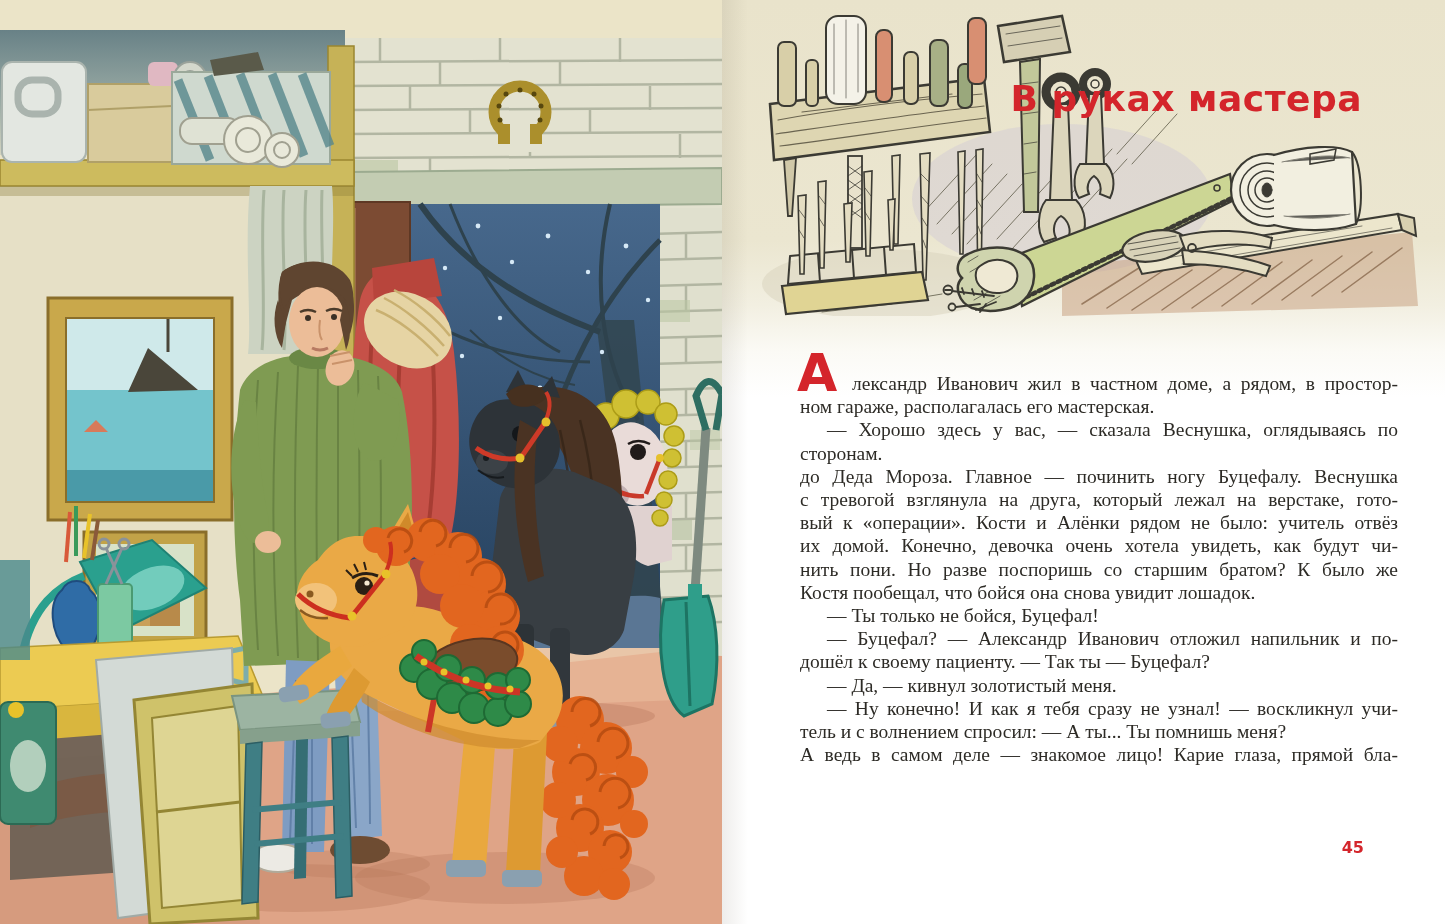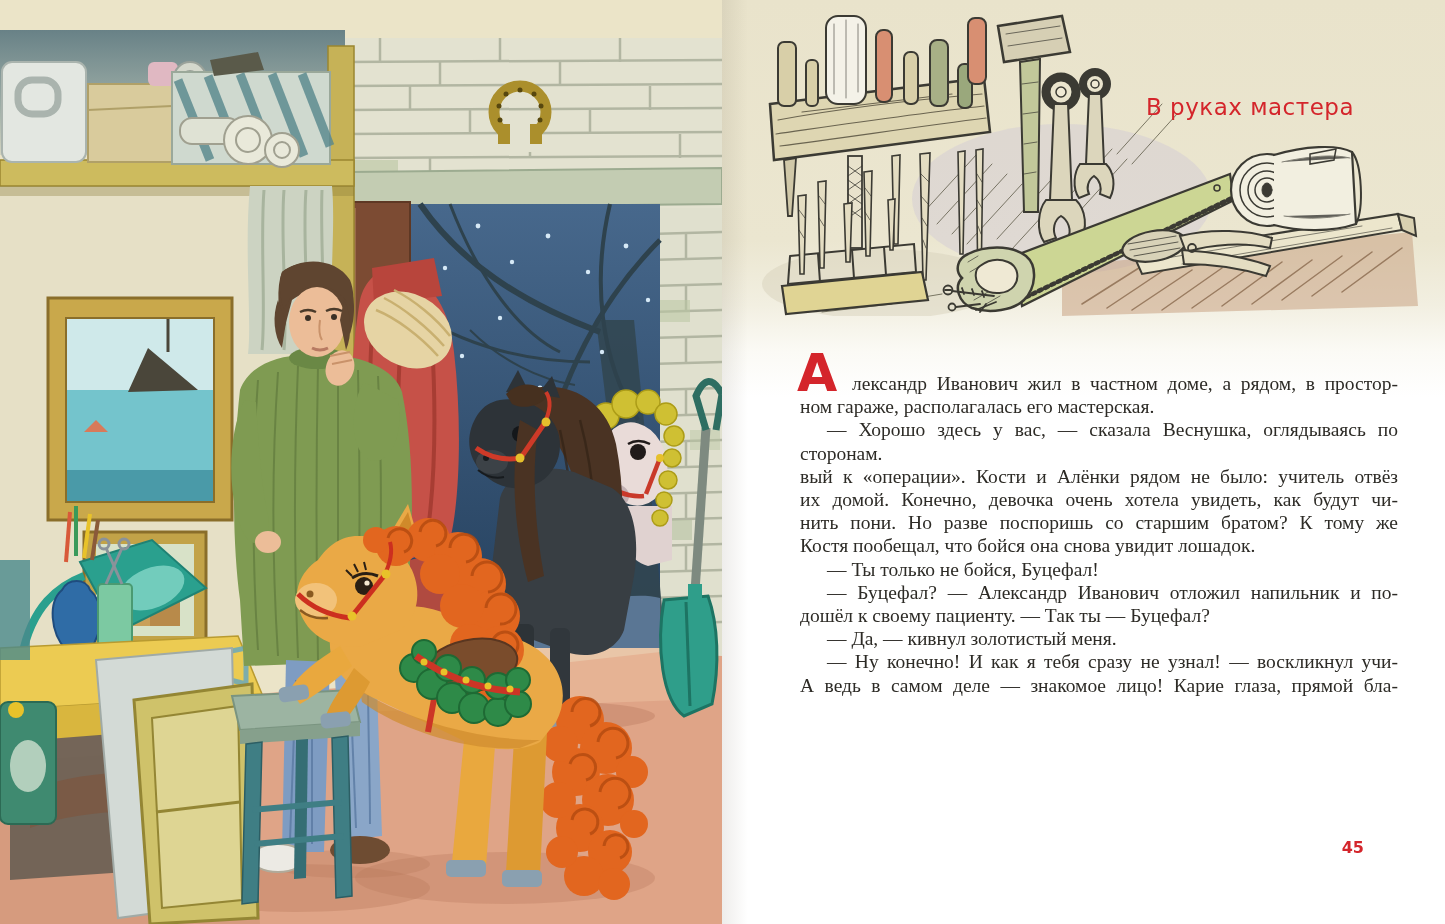--- a/index.html
+++ b/index.html
@@ -7,22 +7,22 @@
   .spread{position:relative;width:1445px;height:924px;background:#ffffff;overflow:hidden;
           font-family:"Liberation Serif", serif;}
   .left-page{position:absolute;left:0;top:0;width:722px;height:924px;}
   .left-page svg{display:block;width:722px;height:924px;}
   .right-page{position:absolute;left:722px;top:0;width:723px;height:924px;
      background:linear-gradient(180deg,#e9e3cb 0%,#ebe6d0 26%,#f2efe1 33%,#fbfaf5 38%,#ffffff 43%);}
   .gutter{position:absolute;left:0;top:0;width:26px;height:924px;
      background:linear-gradient(90deg,rgba(90,80,60,.10),rgba(90,80,60,0));}
   .tools-art{position:absolute;left:40px;top:4px;width:660px;height:312px;}
   .tools-art svg{display:block;width:660px;height:312px;}
-  .chapter-title{position:absolute;top:82px;right:83px;margin:8px;
-     font-family:"DejaVu Sans", sans-serif;font-weight:normal;font-size:23px;line-height:34px;
+  .chapter-title{position:absolute;top:82px;right:83px;margin:0;
+     font-family:"DejaVu Sans", sans-serif;font-weight:bold;font-size:36px;line-height:34px;
      letter-spacing:.5px;color:var(--accent);}
   .body-text{position:absolute;left:78px;top:372px;width:598px;color:var(--ink);
      font-size:19.5px;line-height:23.2px;}
   .line{text-align:justify;text-align-last:justify;white-space:normal;}
   .line.end{text-align-last:left;}
   .line.indent{padding-left:27px;}
   .line.first{padding-left:52px;}
   .drop-cap{position:absolute;left:-3px;top:-25px;
      font-family:"DejaVu Sans", sans-serif;font-weight:bold;font-size:52px;line-height:52px;
      color:var(--accent);}
@@ -686,27 +686,30 @@
 
     <h1 class="chapter-title">В руках мастера</h1>
 
     <div class="body-text">
       <span class="drop-cap">А</span>
 
     <div class="line first">лександр Иванович жил в частном доме, а рядом, в простор-</div>
         <div class="line end">ном гараже, располагалась его мастерская.</div>
         <div class="line indent">— Хорошо здесь у вас, — сказала Веснушка, оглядываясь по</div>
         <div class="line end">сторонам.</div>
+        <div class="line">до Деда Мороза. Главное — починить ногу Буцефалу. Веснушка</div>
+        <div class="line">с тревогой взглянула на друга, который лежал на верстаке, гото-</div>
         <div class="line">вый к «операции». Кости и Алёнки рядом не было: учитель отвёз</div>
         <div class="line">их домой. Конечно, девочка очень хотела увидеть, как будут чи-</div>
-        <div class="line">нить пони. Но разве поспоришь со старшим братом? К тому же</div>
+        <div class="line">нить пони. Но разве поспоришь со старшим братом? К было же</div>
         <div class="line end">Костя пообещал, что бойся она снова увидит лошадок.</div>
         <div class="line indent end">— Ты только не бойся, Буцефал!</div>
         <div class="line indent">— Буцефал? — Александр Иванович отложил напильник и по-</div>
         <div class="line end">дошёл к своему пациенту. — Так ты — Буцефал?</div>
         <div class="line indent end">— Да, — кивнул золотистый меня.</div>
         <div class="line indent">— Ну конечно! И как я тебя сразу не узнал! — воскликнул учи-</div>
+        <div class="line end">тель и с волнением спросил: — А ты... Ты помнишь меня?</div>
         <div class="line">А ведь в самом деле — знакомое лицо! Карие глаза, прямой бла-</div>
       </div>
 
     <div class="page-number">45</div>
   </div>
 </div>
 
 </body></html>

